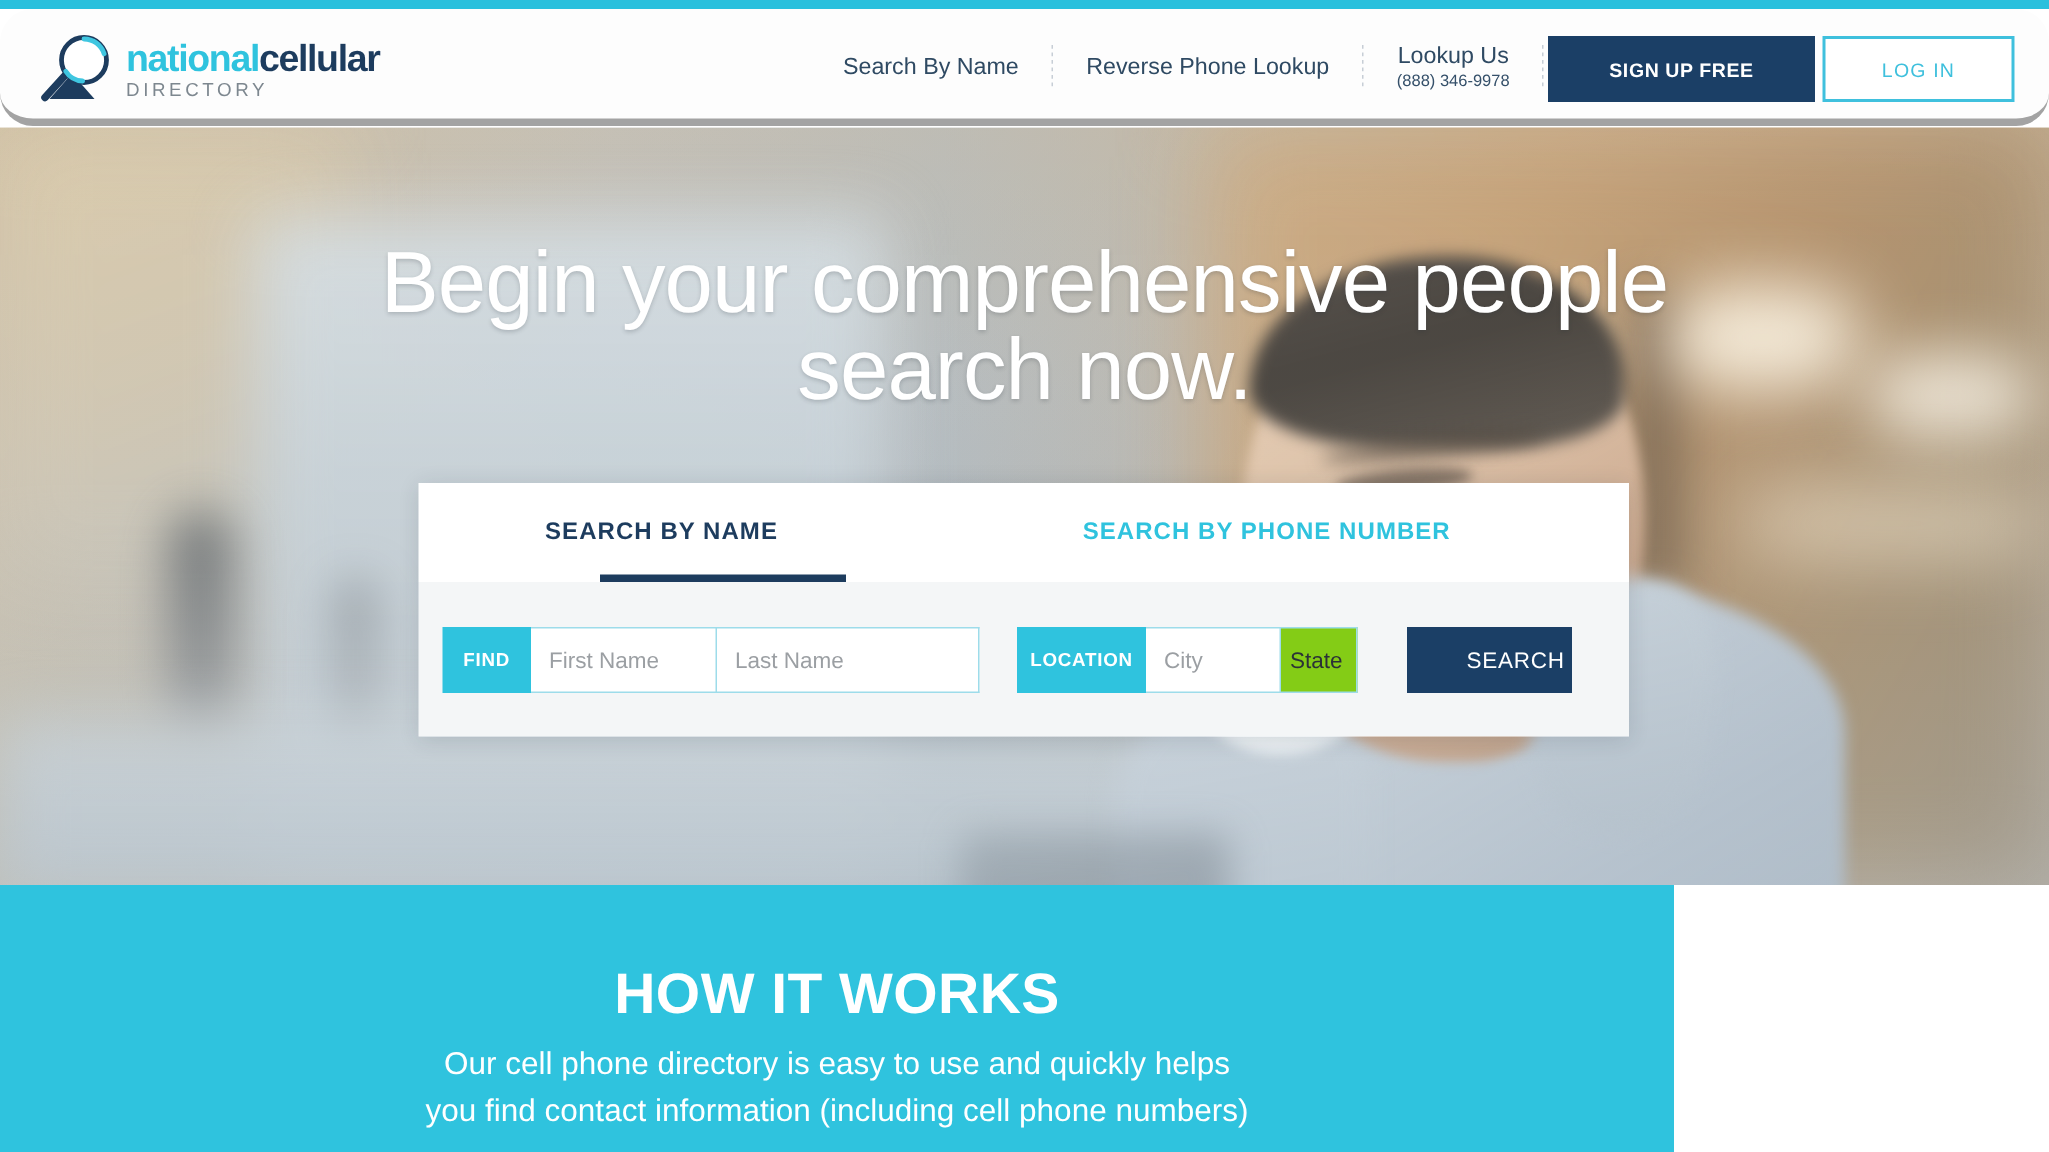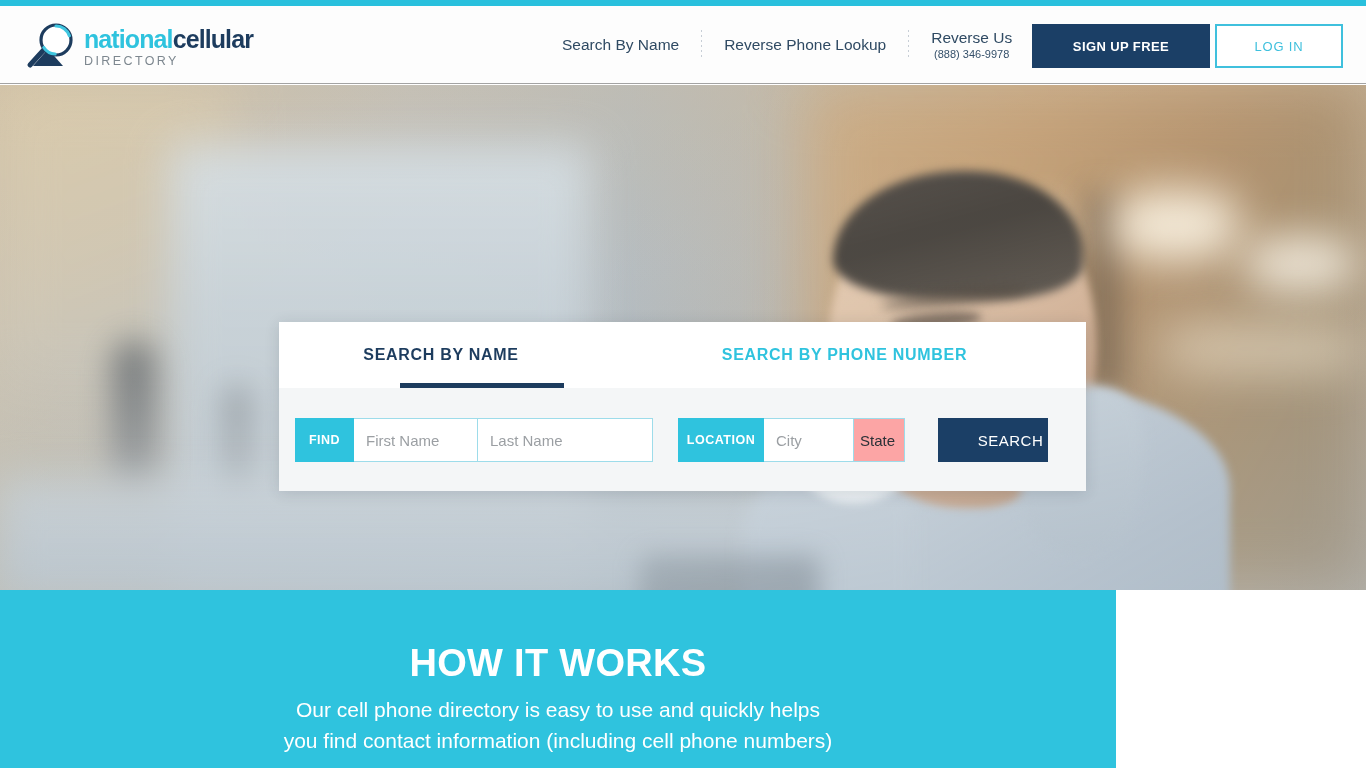--- a/index.html
+++ b/index.html
@@ -16,21 +16,22 @@
     position:absolute; top:0; left:0;
     width:1366px; height:6px;
     background:#29c0dd;
   }
 
   
   .header {
     position:absolute; top:6px; left:0;
     width:1366px; height:78px;
     background:#fdfdfd;
-    border-bottom:1px solid #a3a3a3;
+    border-bottom:5px solid #a3a3a3;
+    border-radius:22px;
   }
 
   
   .logo {
     position:absolute; left:26px; top:12px;
     width:260px; height:56px;
     display:flex; align-items:center;
   }
   .logo-mark { width:52px; height:50px; flex:0 0 52px; margin-right:6px; }
   .logo-text { line-height:1; padding-top:2px; }
@@ -269,21 +270,21 @@
     font-size:15px; color:#333a40;
     padding:0 12px;
     font-family:"Liberation Sans", sans-serif;
     outline:none;
   }
   .tin::placeholder { color:#9b9fa3; }
   .in-first { width:124px; }
   .in-last  { width:175px; }
   .in-city  { width:90px; }
   .sel-state {
-    height:44px; width:51px; background:#fca5a5;
+    height:44px; width:51px; background:#84cc16;
     border:1px solid #9ddcea; border-left:none;
     font-size:15px; color:#2b3137;
     padding:0 6px;
     font-family:"Liberation Sans", sans-serif;
     outline:none; -webkit-appearance:none; appearance:none;
     cursor:pointer;
   }
   .btn-search {
     position:absolute; left:659px; top:30px;
     width:110px; height:44px;
@@ -334,21 +335,21 @@
       <span class="logo-sub">DIRECTORY</span>
     </span>
   </div>
 
   <div class="nav">
     <div class="nav-item">Search By Name</div>
     <div class="nav-sep"></div>
     <div class="nav-item">Reverse Phone Lookup</div>
     <div class="nav-sep"></div>
     <div class="nav-item">
-      <span>Reverse Us</span>
+      <span>Lookup Us</span>
       <span class="sub">(888) 346-9978</span>
     </div>
     <div class="nav-sep"></div>
   </div>
 
   <button class="btn-signup">SIGN UP FREE</button>
   <button class="btn-login">LOG IN</button>
 </div>
 
 <div class="hero">
@@ -375,20 +376,24 @@
     <div class="man-lip"></div>
     <div class="man-collar"></div>
     <div class="cup"></div>
     <div class="hand"></div>
 
     <div class="phone"></div>
 
     <div class="veil"></div>
   </div>
 
+  <div class="hero-title">
+    <div>Begin your comprehensive people</div>
+    <div>search now.</div>
+  </div>
 </div>
 
 <div class="search-panel">
   <div class="tabs">
     <div class="tab tab-name">SEARCH BY NAME</div>
     <div class="tab tab-phone">SEARCH BY PHONE NUMBER</div>
   </div>
 
   <div class="panel-body">
 

